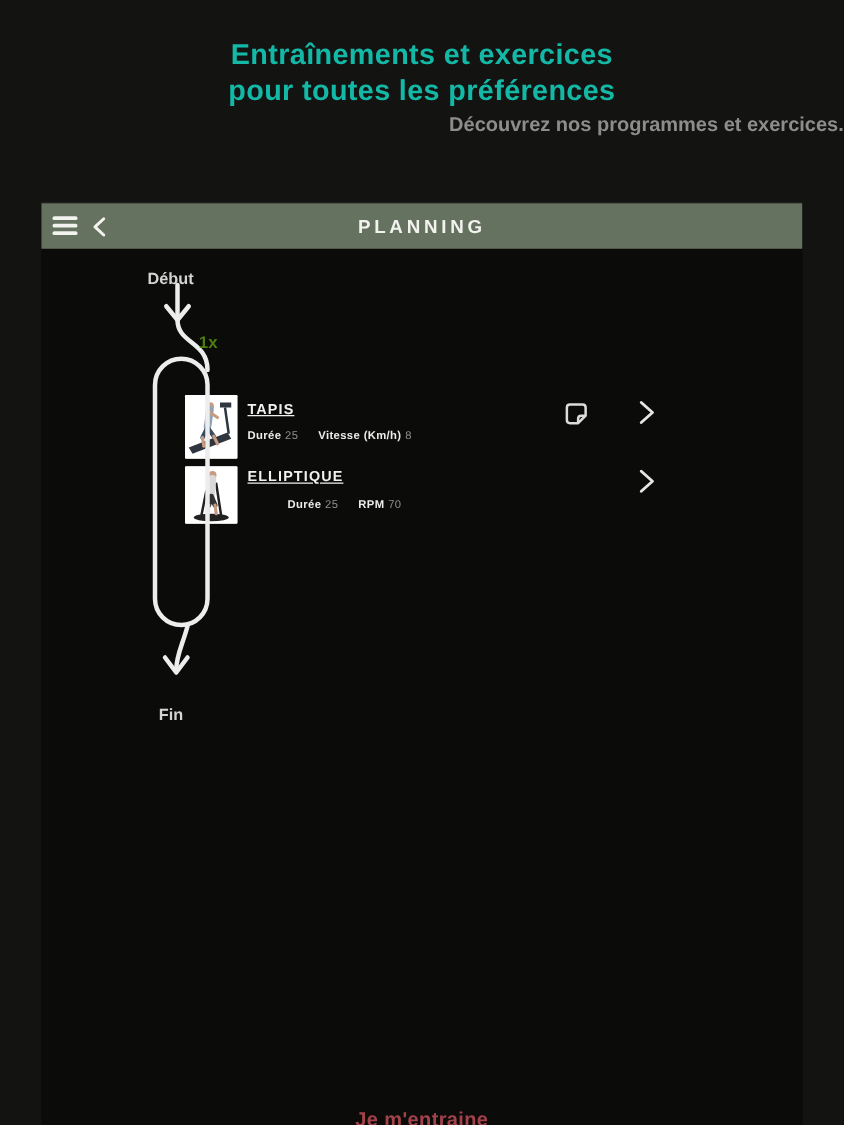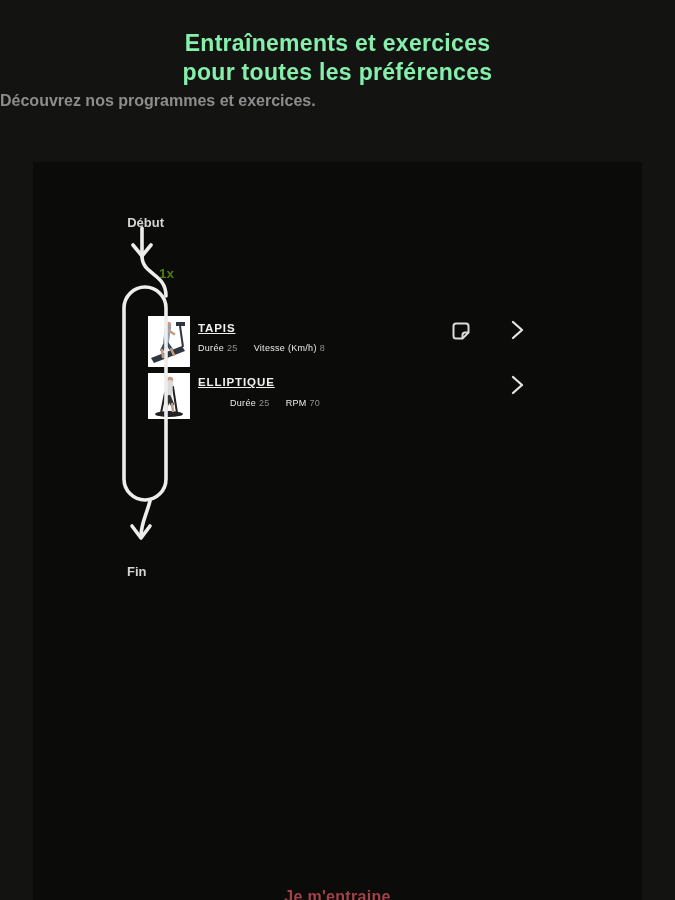--- a/index.html
+++ b/index.html
@@ -9,24 +9,24 @@
   }
   html,body{margin:0;padding:0;}
   body{
     width:675px;height:900px;position:relative;overflow:hidden;
     background:#131312;
     font-family:"Liberation Sans", sans-serif;
   }
   
   .hero-title{
     position:absolute;top:29px;left:0;width:675px;text-align:center;
-    color:#86efac;font-size:23px;font-weight:700;line-height:29px;letter-spacing:.3px;
+    color:#14b8a6;font-size:23px;font-weight:700;line-height:29px;letter-spacing:.3px;
   }
   .hero-sub{
-    position:absolute;top:90px;left:0;width:675px;text-align:left;
+    position:absolute;top:90px;left:0;width:675px;text-align:right;
     color:#8d8d8d;font-size:16px;font-weight:700;line-height:22px;
   }
   
   .app-panel{
     position:absolute;left:33px;top:162px;width:609px;height:738px;
     background:#0b0b0a;overflow:hidden;
   }
   .app-bar{
     position:absolute;left:0;top:0;width:609px;height:37px;
     background:var(--app-bar);border-top:1px solid rgba(0,0,0,.35);
@@ -35,33 +35,33 @@
   .app-bar-title{
     position:absolute;left:0;top:0;width:100%;height:37px;line-height:37px;
     text-align:center;color:#f2f2ee;font-size:15px;font-weight:700;letter-spacing:3px;
   }
   .icon-burger{position:absolute;left:9px;top:10px;width:20px;height:17px;cursor:pointer;}
   .icon-burger span{display:block;height:2.6px;background:#f2f2ee;border-radius:2px;margin-bottom:3.6px;}
   .icon-back{position:absolute;left:40px;top:10px;width:14px;height:17px;cursor:pointer;}
   
   .flow-svg{position:absolute;left:60px;top:50px;width:140px;height:380px;z-index:6;pointer-events:none;}
   .flow-label{position:absolute;color:#d4d4d4;font-size:13px;font-weight:600;z-index:6;}
-  .label-debut{left:85px;top:53px;width:46px;text-align:right;}
+  .label-debut{left:85px;top:53px;width:46px;text-align:left;}
   .label-1x{left:126px;top:104px;color:#4d7c0f;font-weight:700;font-size:13.5px;}
   .label-fin{left:94px;top:402px;width:26px;text-align:left;}
   
   .ex-row{position:absolute;left:0;width:609px;height:58px;z-index:2;cursor:pointer;}
   .row-1{top:150px;} .row-2{top:208px;} .row-3{top:261px;}
   .ex-thumb{position:absolute;left:115px;background:#ffffff;border-radius:1px;overflow:hidden;}
   .ex-thumb svg{display:block;}
   .ex-name{
     position:absolute;left:165px;color:#f1f1f1;font-size:11.5px;font-weight:700;letter-spacing:.9px;text-decoration:underline;
   }
   .ex-stats{position:absolute;left:165px;font-size:9px;letter-spacing:.3px;white-space:nowrap;}
-  .ex-stats b{color:#ececec;font-weight:400;}
+  .ex-stats b{color:#ececec;font-weight:700;}
   .ex-stats i{color:#8f8f8f;font-style:normal;margin-left:3px;}
   .stat-gap{display:inline-block;width:16px;}
   .icon-note{position:absolute;left:417px;width:22px;height:22px;cursor:pointer;}
   .icon-next{position:absolute;left:477px;width:15px;height:22px;cursor:pointer;}
   
   .train-btn{
     position:absolute;left:0;top:726px;width:609px;text-align:center;
     color:var(--accent-red);font-size:16px;font-weight:700;letter-spacing:.3px;cursor:pointer;
   }
 </style>
@@ -71,20 +71,31 @@
 <div class="hero-title">
   <div>Entraînements et exercices</div>
   <div>pour toutes les préférences</div>
 </div>
 <div class="hero-sub">
   <div>Découvrez nos programmes et exercices.</div>
 </div>
 
 <div class="app-panel">
 
+  <div class="app-bar">
+    <div class="icon-burger">
+      <span></span>
+        <span></span>
+        <span></span>
+    </div>
+    <svg class="icon-back" viewBox="0 0 14 17">
+      <polyline points="10,2 3,8.5 10,15" fill="none" stroke="#f2f2ee" stroke-width="2.4" stroke-linecap="round" stroke-linejoin="round"></polyline>
+    </svg>
+    <div class="app-bar-title">PLANNING</div>
+  </div>
 
   <svg class="flow-svg" viewBox="0 0 140 380">
     <g fill="none" stroke="var(--flow-line)" stroke-width="3.6" stroke-linecap="round" stroke-linejoin="round">
 
       <path d="M49,16 L49,42"></path>
       <polyline points="40,33 49,44 58,33"></polyline>
 
       <path d="M49,44 C49,63 73,61 73,84"></path>
 
       <path d="M73,96 L73,267 A21,21 0 0 1 31,267 L31,96 A21,21 0 0 1 73,96"></path>

